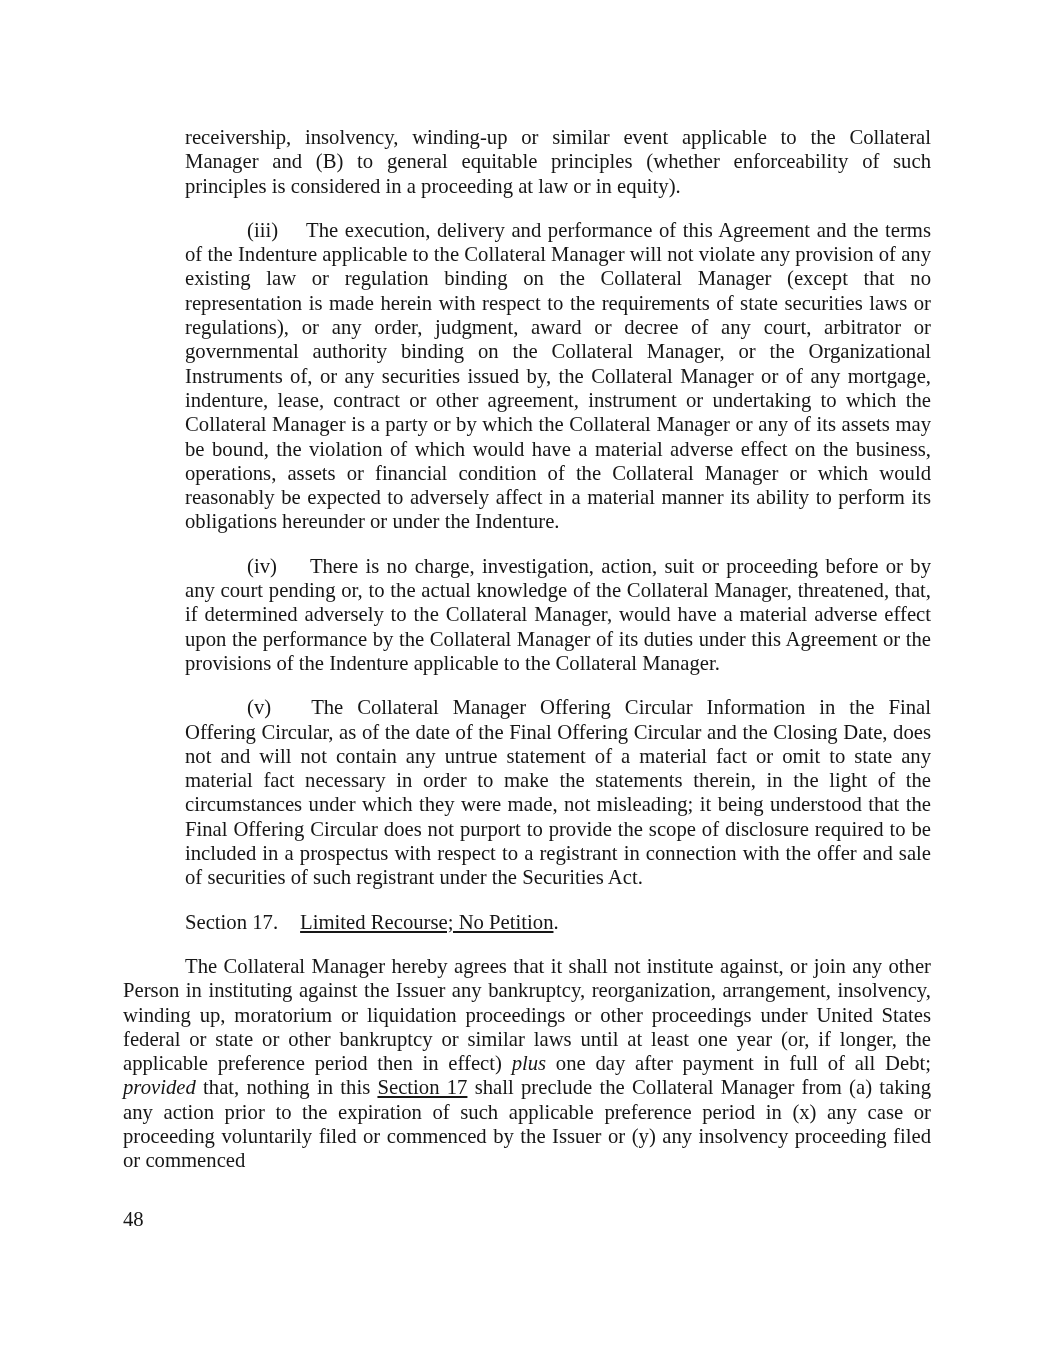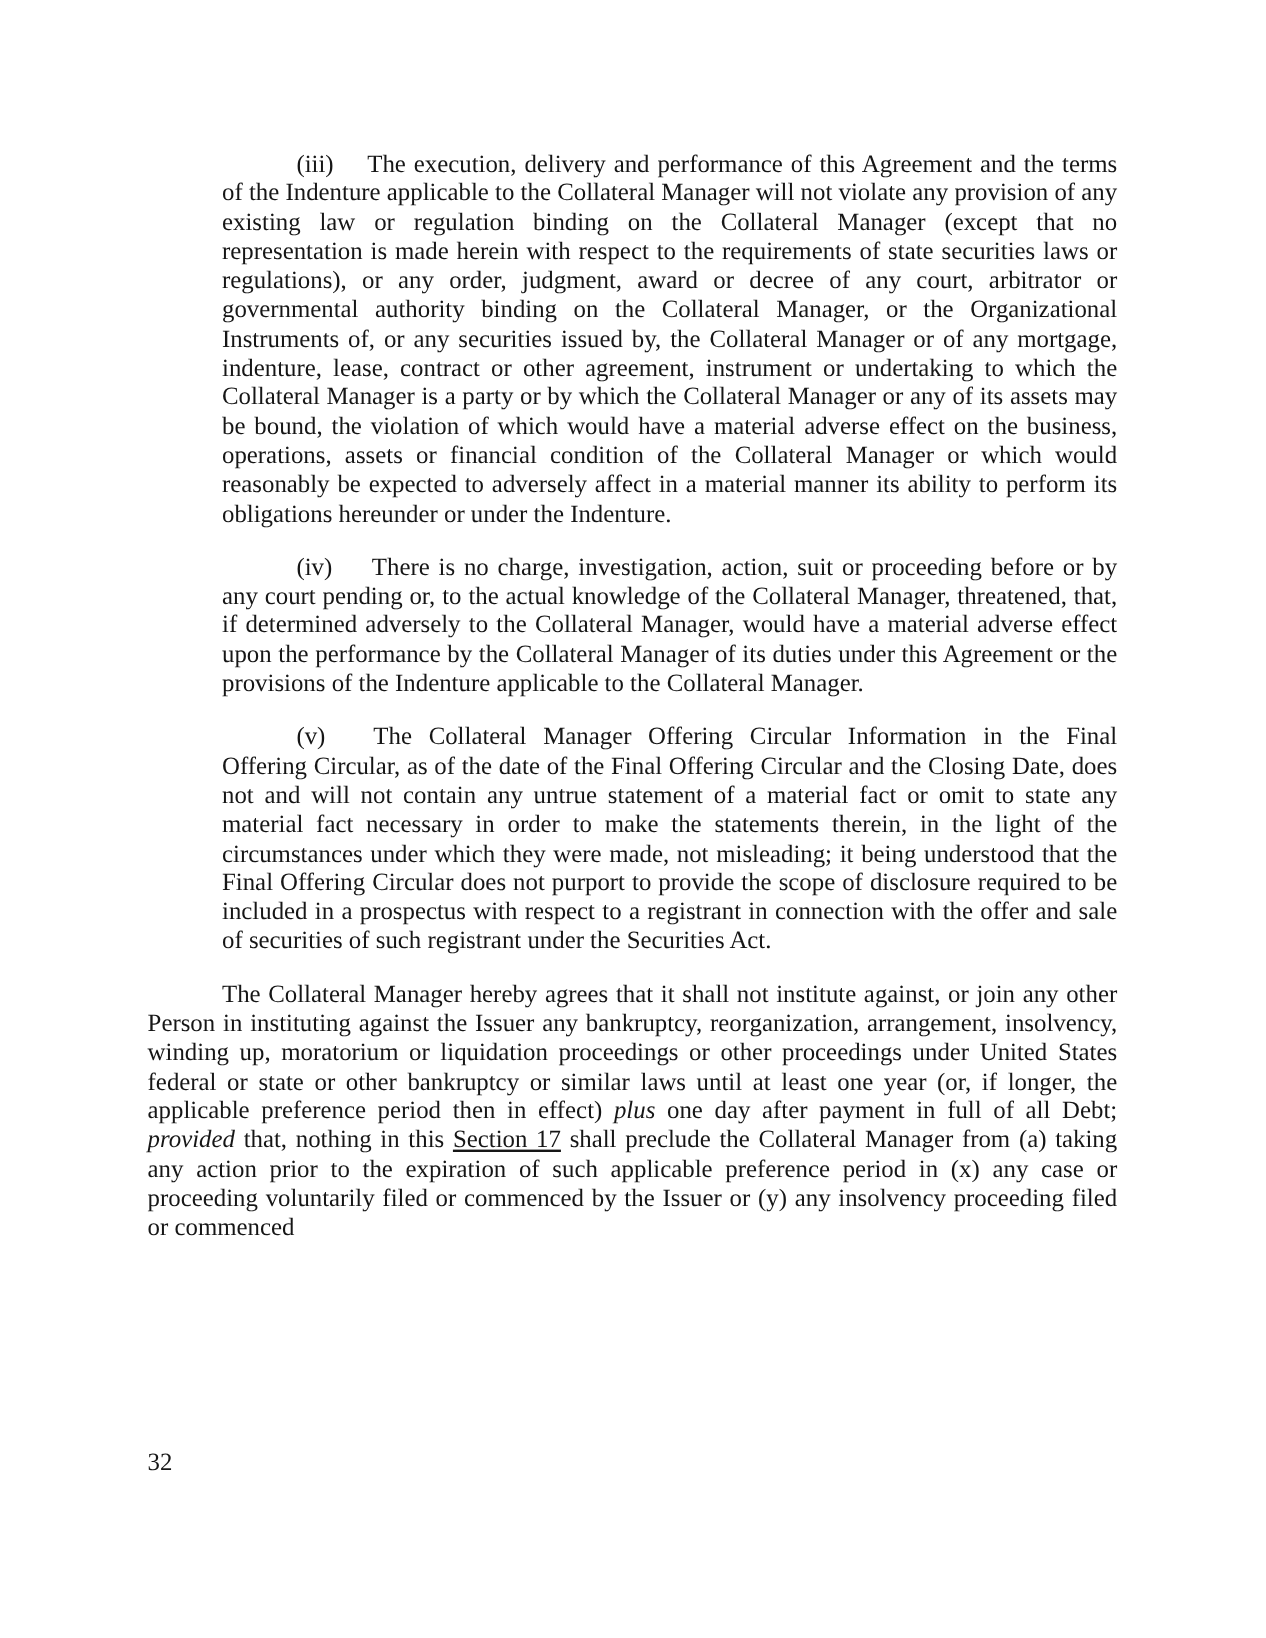--- a/index.html
+++ b/index.html
@@ -57,19 +57,21 @@
     top: 1207px;
     font-size: 20.7px;
     line-height: 24.3px;
   }
 </style>
 </head>
 <body>
 
 <div class="page">
   <div class="content" id="doc-content">
+      <p class="block"><span>receivership, insolvency, winding-up or similar event applicable to the Collateral Manager and (B) to general equitable principles (whether enforceability of such principles is considered in a proceeding at law or in equity).</span></p>
       <p class="block indent"><span>(iii)</span><span class="tab" style="width: 28px;"></span><span>The execution, delivery and performance of this Agreement and the terms of the Indenture applicable to the Collateral Manager will not violate any provision of any existing law or regulation binding on the Collateral Manager (except that no representation is made herein with respect to the requirements of state securities laws or regulations), or any order, judgment, award or decree of any court, arbitrator or governmental authority binding on the Collateral Manager, or the Organizational Instruments of, or any securities issued by, the Collateral Manager or of any mortgage, indenture, lease, contract or other agreement, instrument or undertaking to which the Collateral Manager is a party or by which the Collateral Manager or any of its assets may be bound, the violation of which would have a material adverse effect on the business, operations, assets or financial condition of the Collateral Manager or which would reasonably be expected to adversely affect in a material manner its ability to perform its obligations hereunder or under the Indenture.</span></p>
       <p class="block indent"><span>(iv)</span><span class="tab" style="width: 33px;"></span><span>There is no charge, investigation, action, suit or proceeding before or by any court pending or, to the actual knowledge of the Collateral Manager, threatened, that, if determined adversely to the Collateral Manager, would have a material adverse effect upon the performance by the Collateral Manager of its duties under this Agreement or the provisions of the Indenture applicable to the Collateral Manager.</span></p>
       <p class="block indent"><span>(v)</span><span class="tab" style="width: 40px;"></span><span>The Collateral Manager Offering Circular Information in the Final Offering Circular, as of the date of the Final Offering Circular and the Closing Date, does not and will not contain any untrue statement of a material fact or omit to state any material fact necessary in order to make the statements therein, in the light of the circumstances under which they were made, not misleading; it being understood that the Final Offering Circular does not purport to provide the scope of disclosure required to be included in a prospectus with respect to a registrant in connection with the offer and sale of securities of such registrant under the Securities Act.</span></p>
+      <p class="indent"><span>Section 17.</span><span class="tab" style="width: 22px;"></span><span class="u">Limited Recourse; No Petition</span><span>.</span></p>
       <p class="indent"><span>The Collateral Manager hereby agrees that it shall not institute against, or join any other Person in instituting against the Issuer any bankruptcy, reorganization, arrangement, insolvency, winding up, moratorium or liquidation proceedings or other proceedings under United States federal or state or other bankruptcy or similar laws until at least one year (or, if longer, the applicable preference period then in effect) </span><span class="i">plus</span><span> one day after payment in full of all Debt; </span><span class="i">provided</span><span> that, nothing in this </span><span class="u">Section 17</span><span> shall preclude the Collateral Manager from (a) taking any action prior to the expiration of such applicable preference period in (x) any case or proceeding voluntarily filed or commenced by the Issuer or (y) any insolvency proceeding filed or commenced</span></p>
     </div>
-  <div class="page-number">32</div>
+  <div class="page-number">48</div>
 </div>
 
 </body></html>

